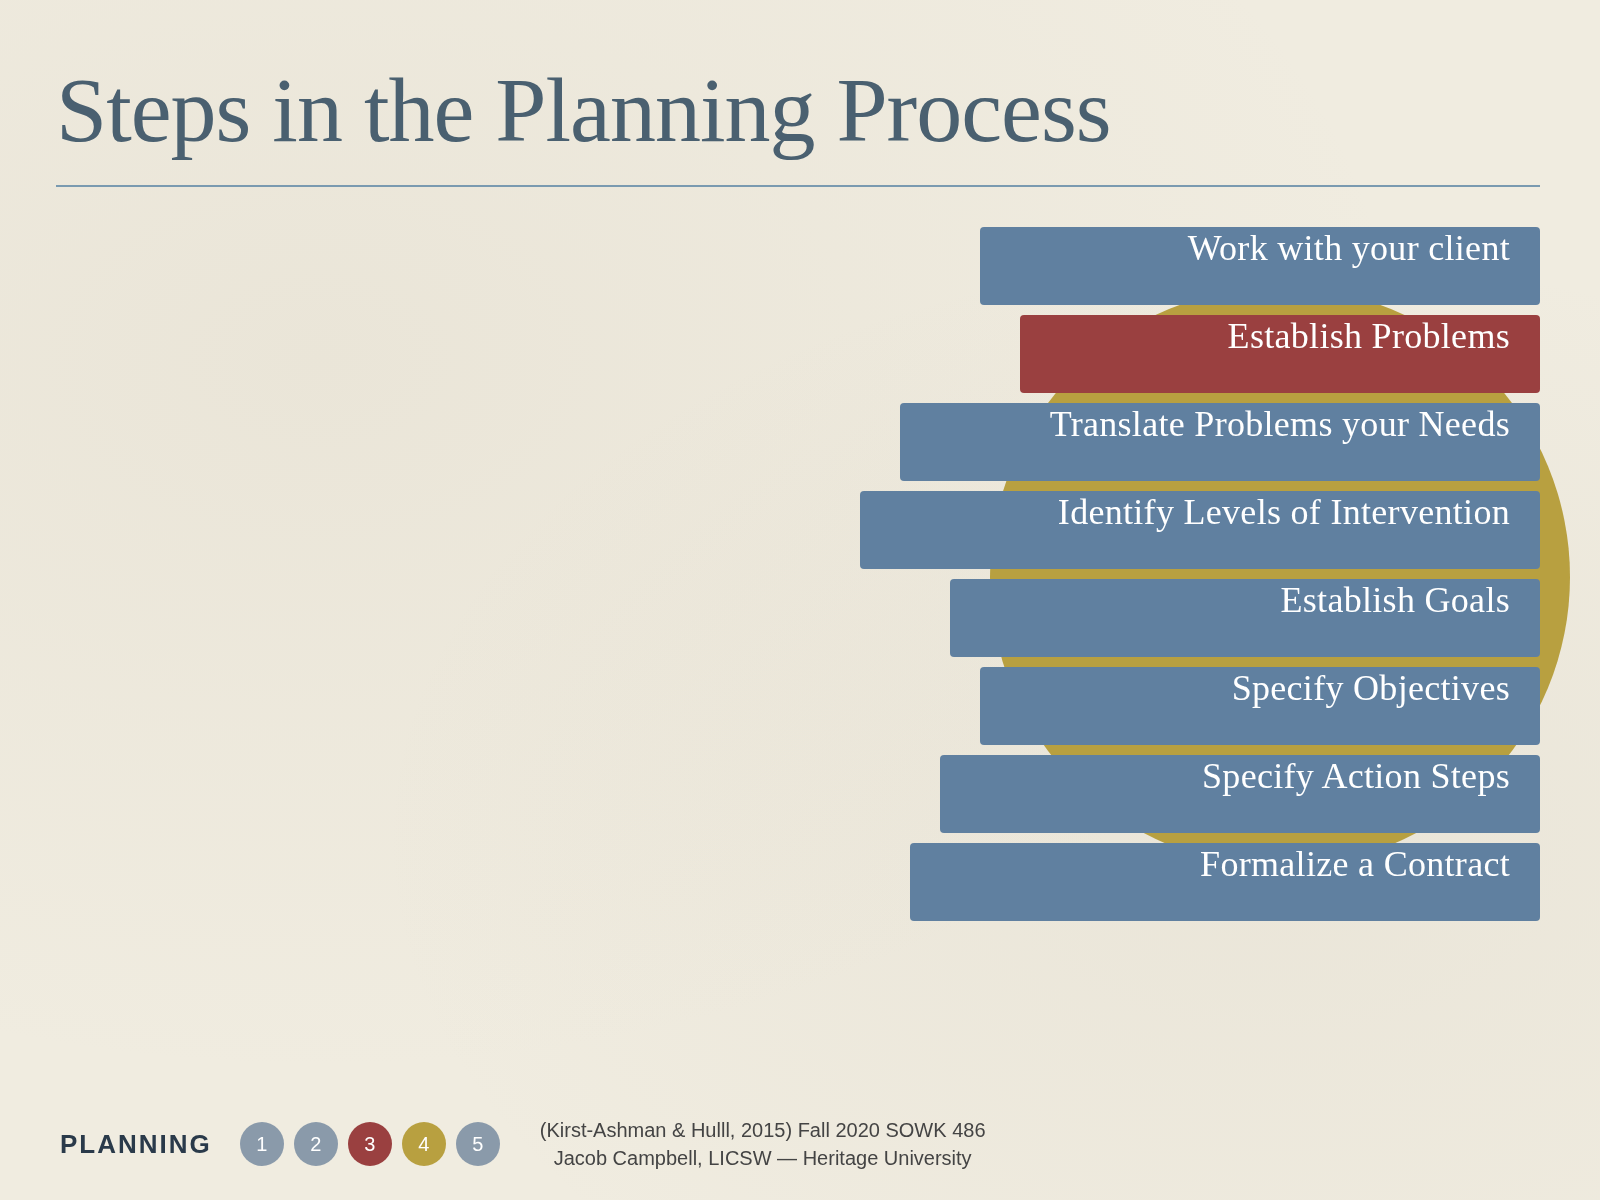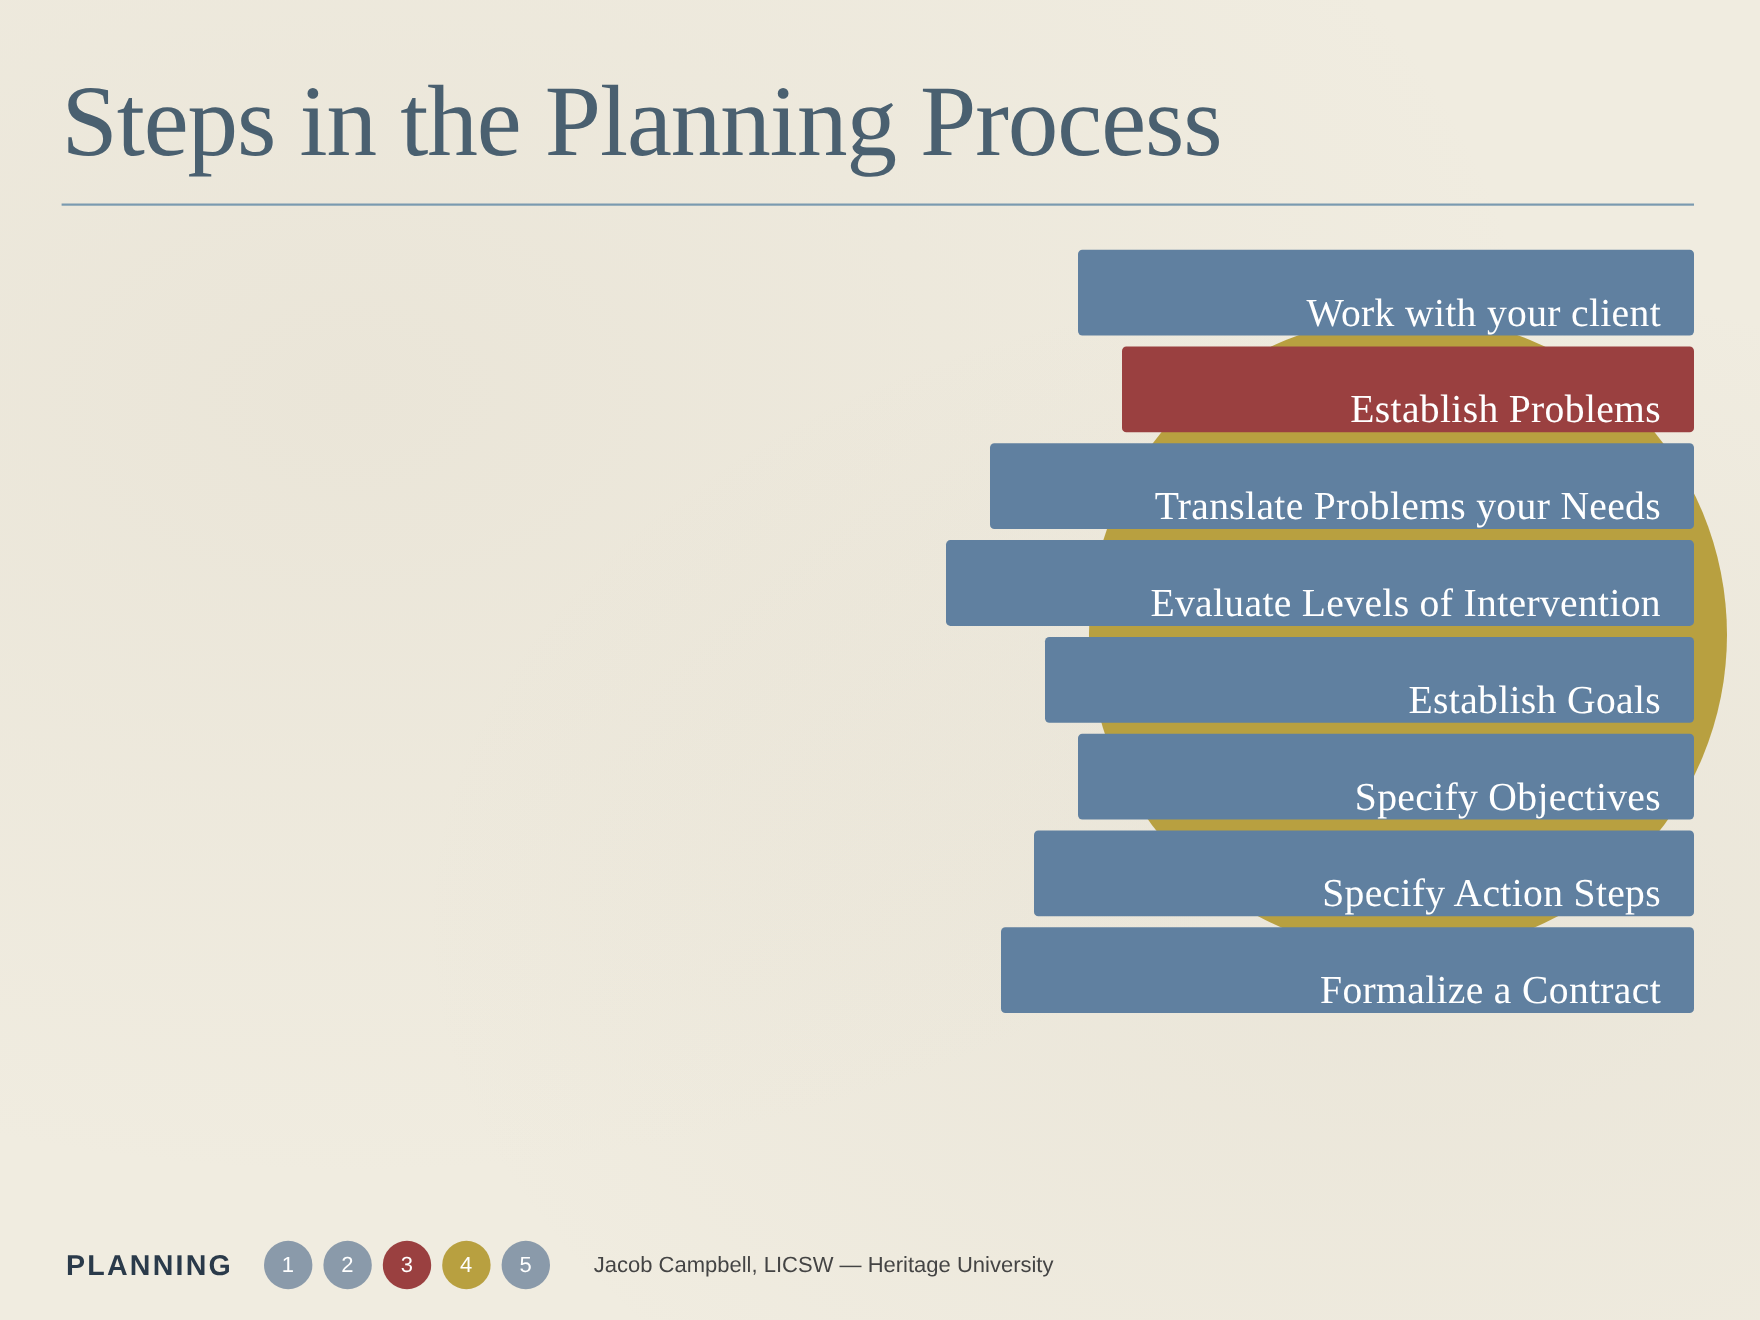--- a/index.html
+++ b/index.html
@@ -99,21 +99,21 @@
       position: relative;
       z-index: 2;
       display: flex;
       flex-direction: column;
       gap: 10px;
       padding-top: 0;
     }
 
     .bar {
       display: flex;
-      align-items: flex-end;
+      align-items: flex-start;
       justify-content: flex-end;
       height: 78px;
       border-radius: 4px;
       padding-right: 30px;
       color: white;
       font-size: 36px;
       font-family: Georgia, serif;
       font-weight: 400;
       letter-spacing: 0.3px;
     }
@@ -214,21 +214,21 @@
 
         <div class="bar bar-red bar-2">
           <span>Establish Problems</span>
         </div>
 
         <div class="bar bar-blue bar-3">
           <span>Translate Problems your Needs</span>
         </div>
 
         <div class="bar bar-blue bar-4">
-          <span>Evaluate Levels of Intervention</span>
+          <span>Identify Levels of Intervention</span>
         </div>
 
         <div class="bar bar-blue bar-5">
           <span>Establish Goals</span>
         </div>
 
         <div class="bar bar-blue bar-6">
           <span>Specify Objectives</span>
         </div>
 
@@ -260,17 +260,18 @@
       </div>
       <div class="dot dot-4">
         <span>4</span>
       </div>
       <div class="dot dot-5">
         <span>5</span>
       </div>
     </div>
 
     <div class="footer-citation">
+      <div>(Kirst-Ashman &amp; Hulll, 2015)   Fall 2020 SOWK 486</div>
       <div>Jacob Campbell, LICSW — Heritage University</div>
     </div>
   </div>
 
 </div>
 
 </body></html>

